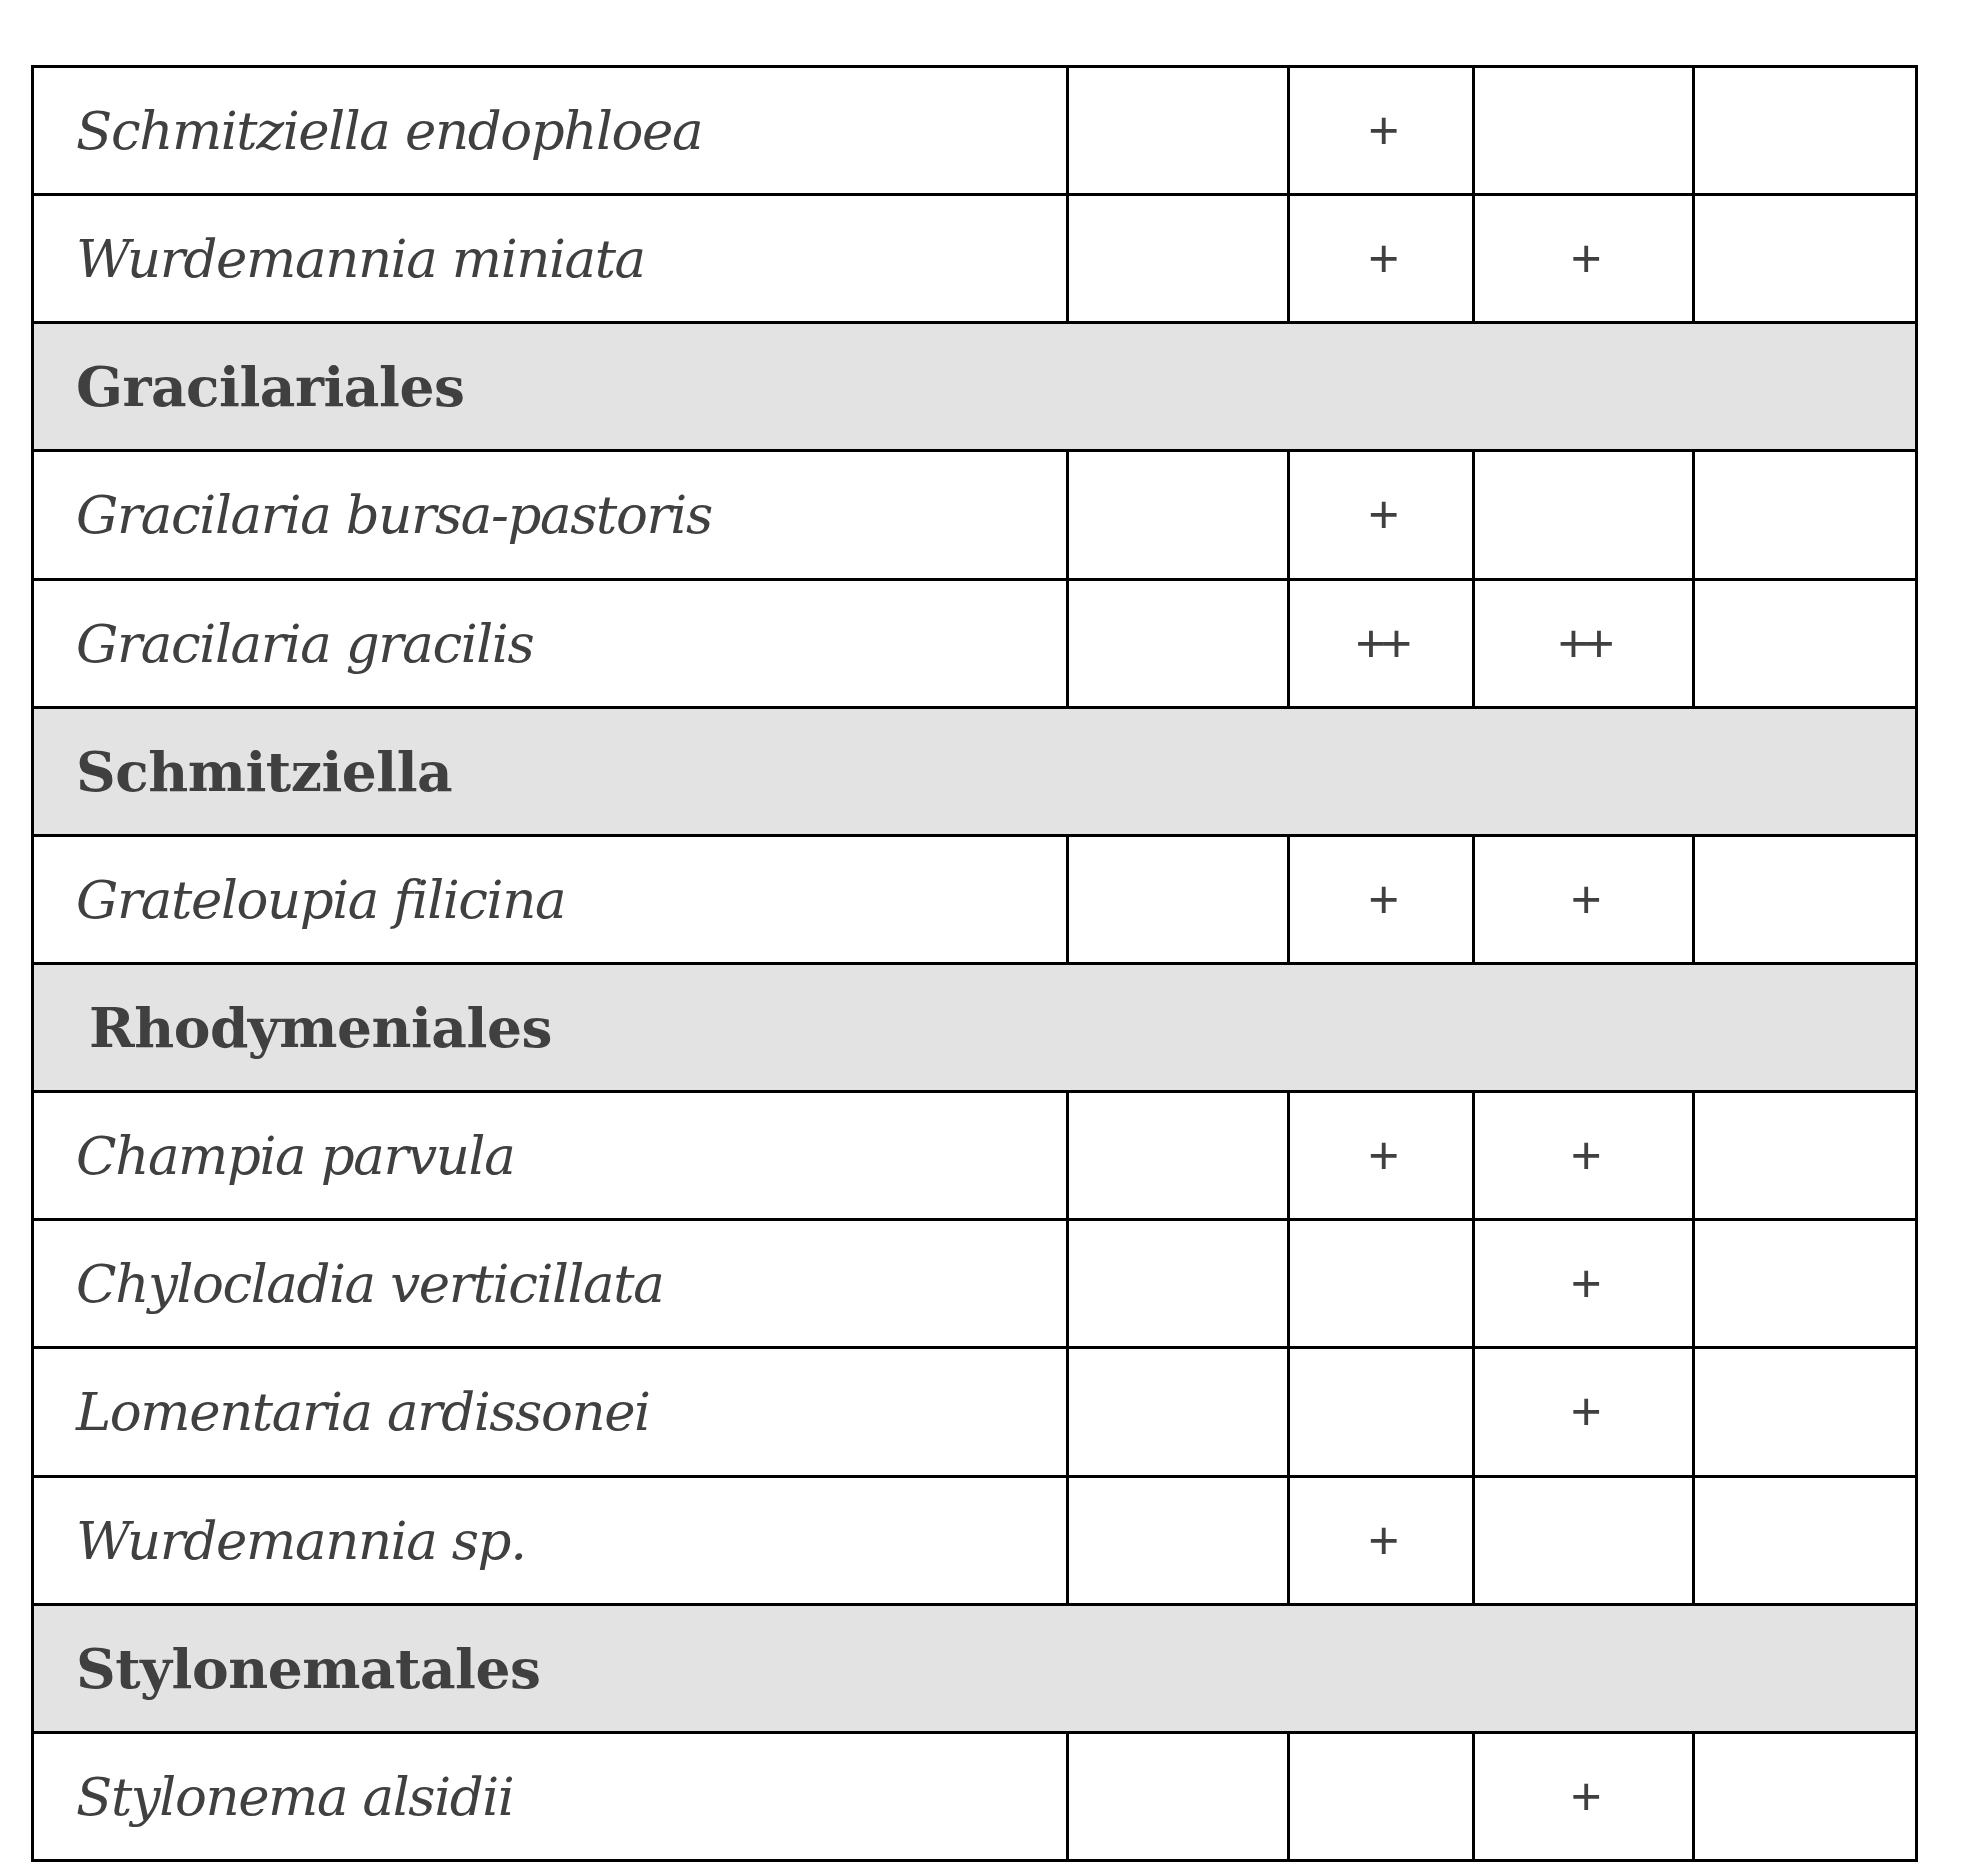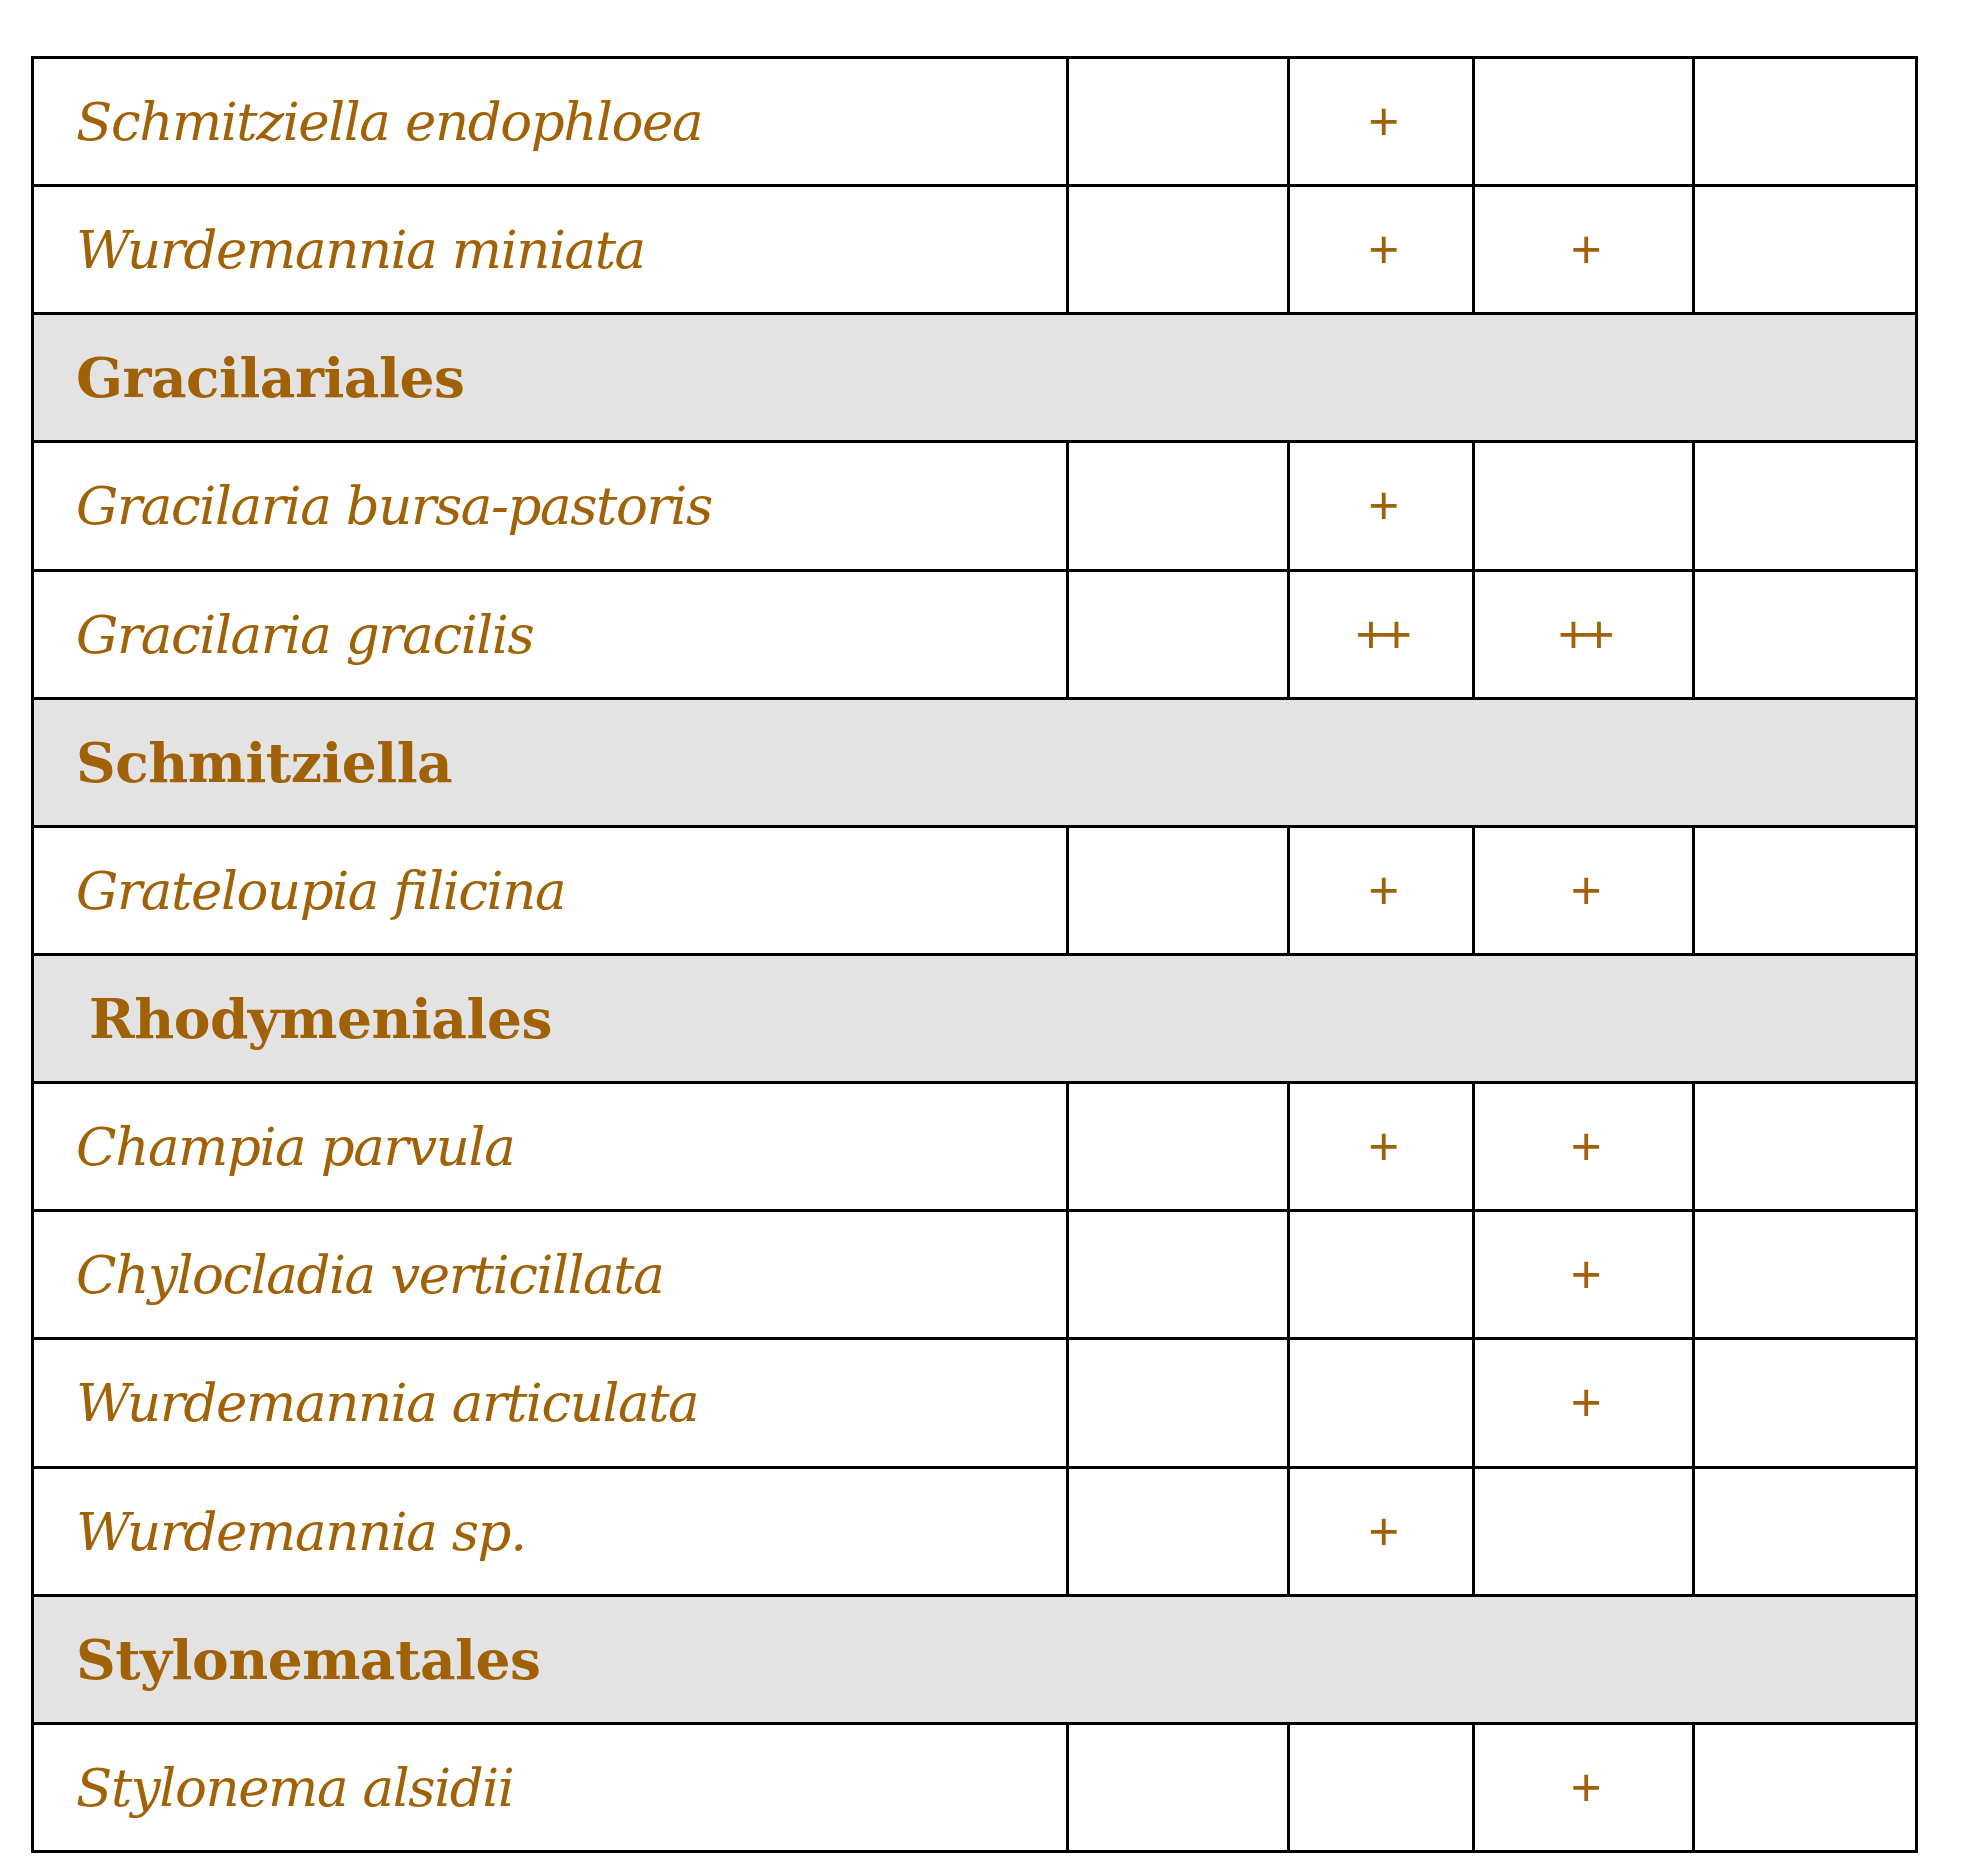--- a/index.html
+++ b/index.html
@@ -1,24 +1,24 @@
 <!DOCTYPE html>
 <html style="font-size:14.7px"><head>
 <meta charset="utf-8">
 <style>
   html, body { margin: 0; padding: 0; background: #ffffff; }
   body { width: 1971px; height: 1873px; position: relative; overflow: hidden; }
   table.species {
     position: absolute;
-    left: 31px; top: 56px;
+    left: 31px; top: 65px;
     width: 1884px; height: 1797px;
     border-collapse: collapse;
     table-layout: fixed;
     font-family: "DejaVu Serif", "Liberation Serif", serif;
-    color: #a16207;
+    color: #404040;
   }
   table.species td {
     border: 3.7px solid #000;
     height: 105px;
     padding: 0;
     vertical-align: middle;
     overflow: hidden;
     white-space: nowrap;
   }
   td.name {
@@ -107,21 +107,21 @@
       <td class="mark"></td>
     </tr>
     <tr>
       <td class="name">Chylocladia verticillata</td>
       <td class="mark"></td>
       <td class="mark"></td>
       <td class="mark">+</td>
       <td class="mark"></td>
     </tr>
     <tr>
-      <td class="name">Wurdemannia articulata</td>
+      <td class="name">Lomentaria ardissonei</td>
       <td class="mark"></td>
       <td class="mark"></td>
       <td class="mark">+</td>
       <td class="mark"></td>
     </tr>
     <tr>
       <td class="name">Wurdemannia sp.</td>
       <td class="mark"></td>
       <td class="mark">+</td>
       <td class="mark"></td>

